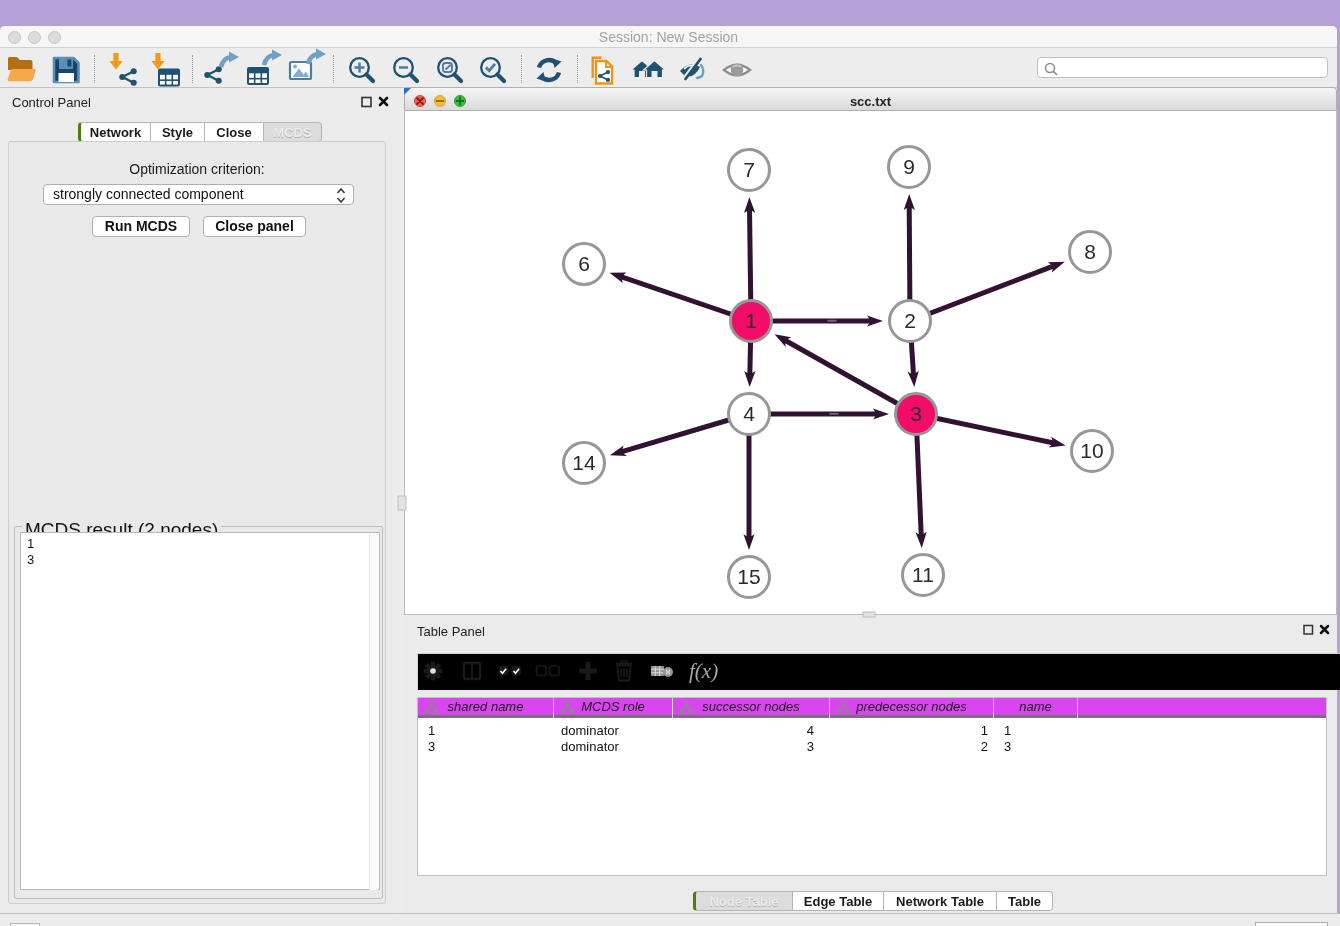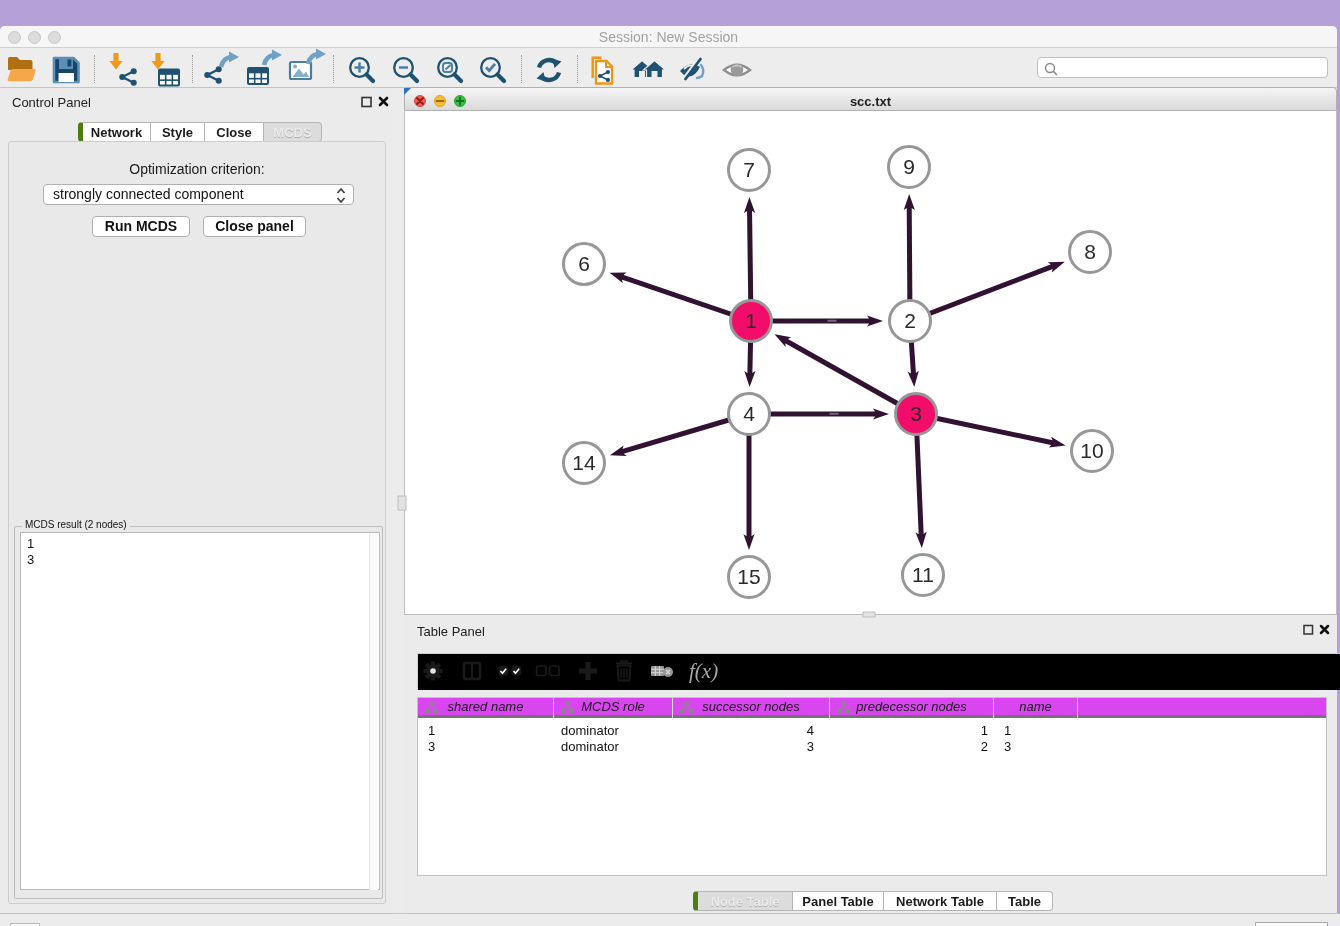--- a/index.html
+++ b/index.html
@@ -11,30 +11,30 @@
 #toolbar { position:absolute; left:0; top:23px; width:100%; height:39px; background:#ededed; border-bottom:1px solid #c4c4c4; }
 .sep { position:absolute; top:6px; height:28px; width:0; border-left:1px dotted #9a9a9a; }
 .tbi { position:absolute; top:3px; }
 #searchbox { position:absolute; left:1037px; top:8px; width:291px; height:21px; background:#fff; border:1px solid #c0c0c0; border-radius:4px; }
 
 #cp { position:absolute; left:0; top:63px; width:393px; height:826px; background:#ebebeb; }
 #cphead { position:absolute; left:0; top:0; width:100%; height:26px; }
 #cphead .t { position:absolute; left:12px; top:6px; font-size:13px; color:#222; }
 .tabrow { position:absolute; display:flex; }
 .tab { font-size:13px; font-weight:bold; color:#1a1a1a; background:#fff; border:1px solid #b4b4b4; border-left:none; padding:2px 0 0 0; text-align:center; height:20px; }
-.tab.first { border-left:5px solid #4d7c0f; border-radius:4px 0 0 4px; }
+.tab.first { border-left:3px solid #4d7c0f; border-radius:4px 0 0 4px; }
 .tab.last { border-radius:0 4px 4px 0; }
 .tab.sel { background:#dcdcdc; color:#ebebeb; text-shadow:0 1px 0 #b0b0b0; }
 #cptabs { left:78px; top:33px; }
 #cpbody { position:absolute; left:8px; top:52px; width:378px; height:763px; background:#e9e9e9; border:1px solid #cdcdcd; border-radius:3px; }
 #optlab { position:absolute; left:0; top:19px; width:100%; text-align:center; font-size:14px; color:#1a1a1a; }
 #dropdown { position:absolute; left:34px; top:42px; width:311px; height:21px; background:#fff; border:1px solid #b0b0b0; border-radius:4px; font-size:14px; color:#111; line-height:19px; padding-left:9px; }
 .btn { position:absolute; height:21px; background:#fff; border:1px solid #b0b0b0; border-radius:4px; font-size:14px; font-weight:bold; color:#111; text-align:center; line-height:19px; }
 #fieldset { position:absolute; left:5px; top:384px; width:369px; height:373px; border:1px solid #bdbdbd; border-radius:2px; }
-#fslegend { position:absolute; left:7px; top:-8px; background:#e9e9e9; padding:0 3px; font-size:10px; color:#111; }
+#fslegend { position:absolute; left:7px; top:-8px; background:#e9e9e9; padding:0 3px; font-size:19px; color:#111; }
 #fstext { position:absolute; left:5px; top:5px; width:360px; height:358px; background:#fff; border:1px solid #b9b9b9; font-size:13px; color:#111; padding:3px 0 0 6px; line-height:16px; }
 #fssb { position:absolute; right:1px; top:1px; width:9px; height:356px; background:#fafafa; border-left:1px solid #e3e3e3; }
 
 #netwin { position:absolute; left:404px; top:61px; width:933px; height:528px; }
 #nettitle { position:absolute; left:0; top:0; width:100%; height:24px; background:linear-gradient(#f5f5f5,#dadada); border:1px solid #b0b0b0; border-radius:4px 4px 0 0; }
 #nettitle .t { position:absolute; top:6px; left:0; width:100%; text-align:center; font-size:13px; font-weight:bold; color:#222; }
 .mac { position:absolute; top:7px; width:12px; height:12px; border-radius:50%; }
 #netcanvas { position:absolute; left:0; top:24px; width:933px; height:504px; background:#fff; border:1px solid #bdbdbd; border-top:none; }
 
 #tp { position:absolute; left:404px; top:590px; width:933px; height:297px; background:#ebebeb; }
@@ -415,21 +415,21 @@
       <div class="td" style="left:545px; top:25px; width:25px; text-align:right;">1</div>
       <div class="td" style="left:586px; top:25px;">1</div>
       <div class="td" style="left:10px; top:41px;">3</div>
       <div class="td" style="left:143px; top:41px;">dominator</div>
       <div class="td" style="left:371px; top:41px; width:25px; text-align:right;">3</div>
       <div class="td" style="left:545px; top:41px; width:25px; text-align:right;">2</div>
       <div class="td" style="left:586px; top:41px;">3</div>
     </div>
     <div class="tabrow" id="tptabs">
       <div class="tab first sel" style="width:100px;">Node Table</div>
-      <div class="tab" style="width:91px;">Panel Table</div>
+      <div class="tab" style="width:91px;">Edge Table</div>
       <div class="tab" style="width:113px;">Network Table</div>
       <div class="tab last" style="width:56px;">Table</div>
     </div>
   </div>
 
   <svg style="left:397px; top:469px;" width="12" height="18" viewBox="0 0 12 18">
       <rect x="1" y="1" width="8" height="14" fill="#e2e2e2" stroke="#bdbdbd" stroke-width="1"></rect>
     </svg>
   <svg style="left:862px; top:585px;" width="16" height="8" viewBox="0 0 16 8">
       <rect x="1" y="1" width="12" height="5" fill="#e2e2e2" stroke="#bdbdbd" stroke-width="1"></rect>

